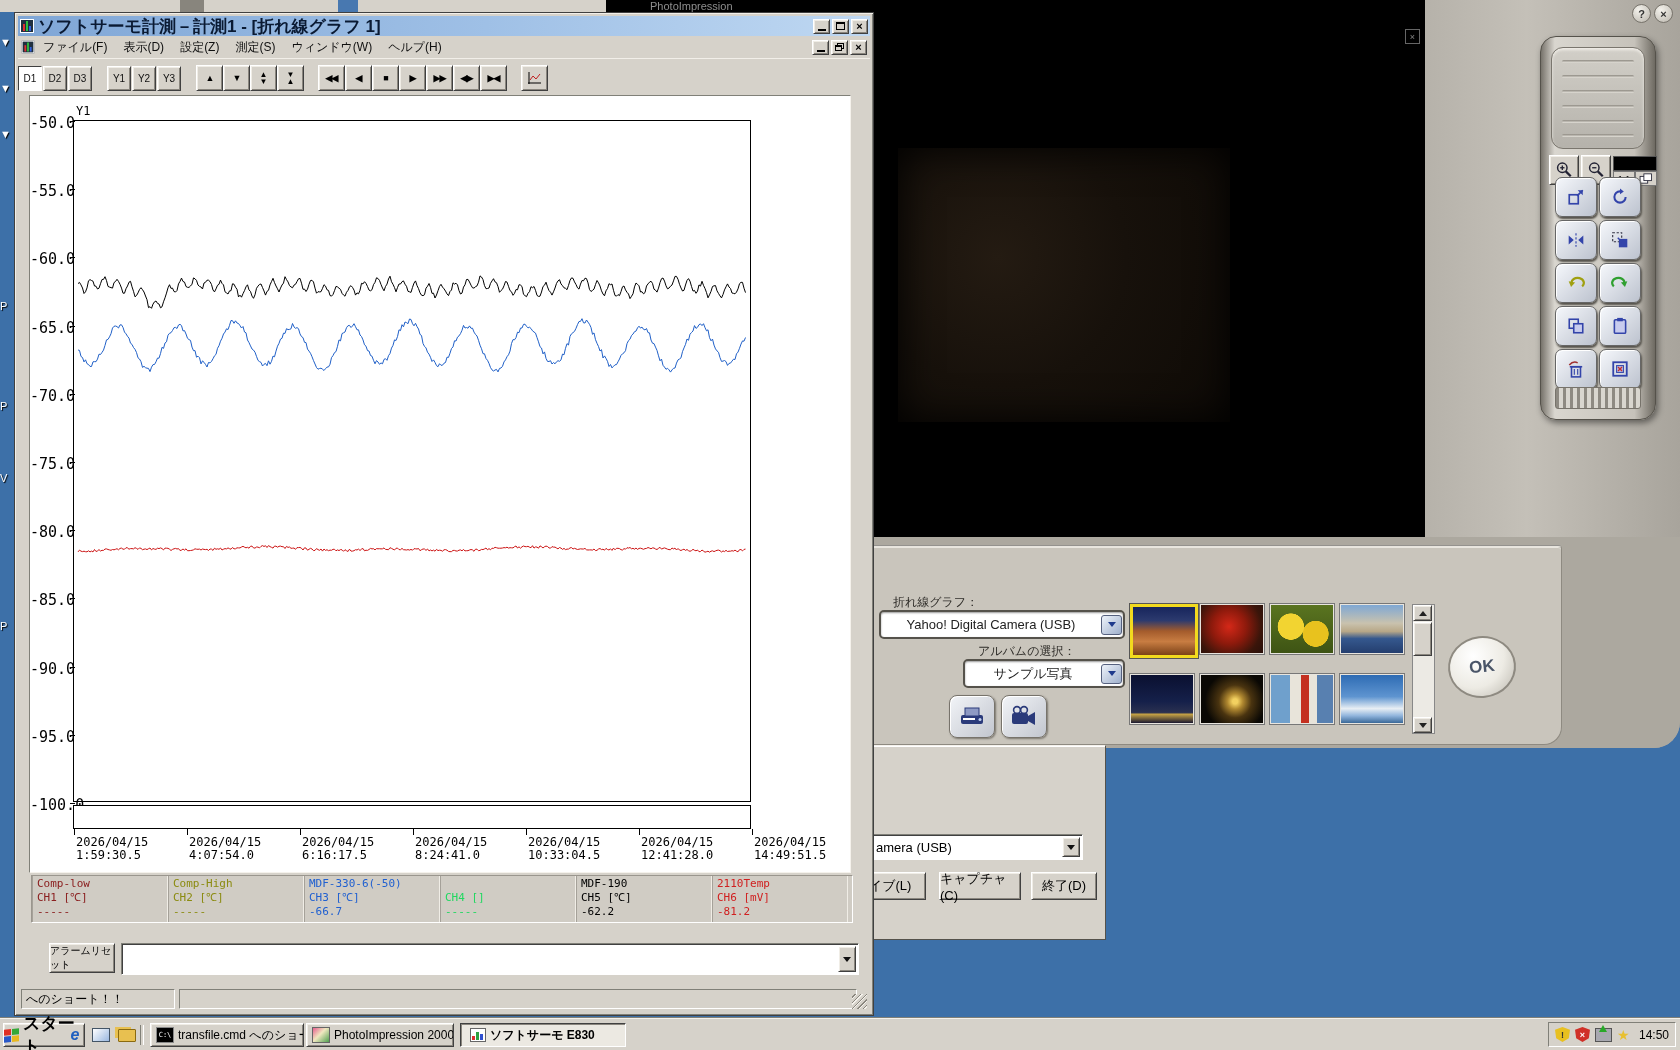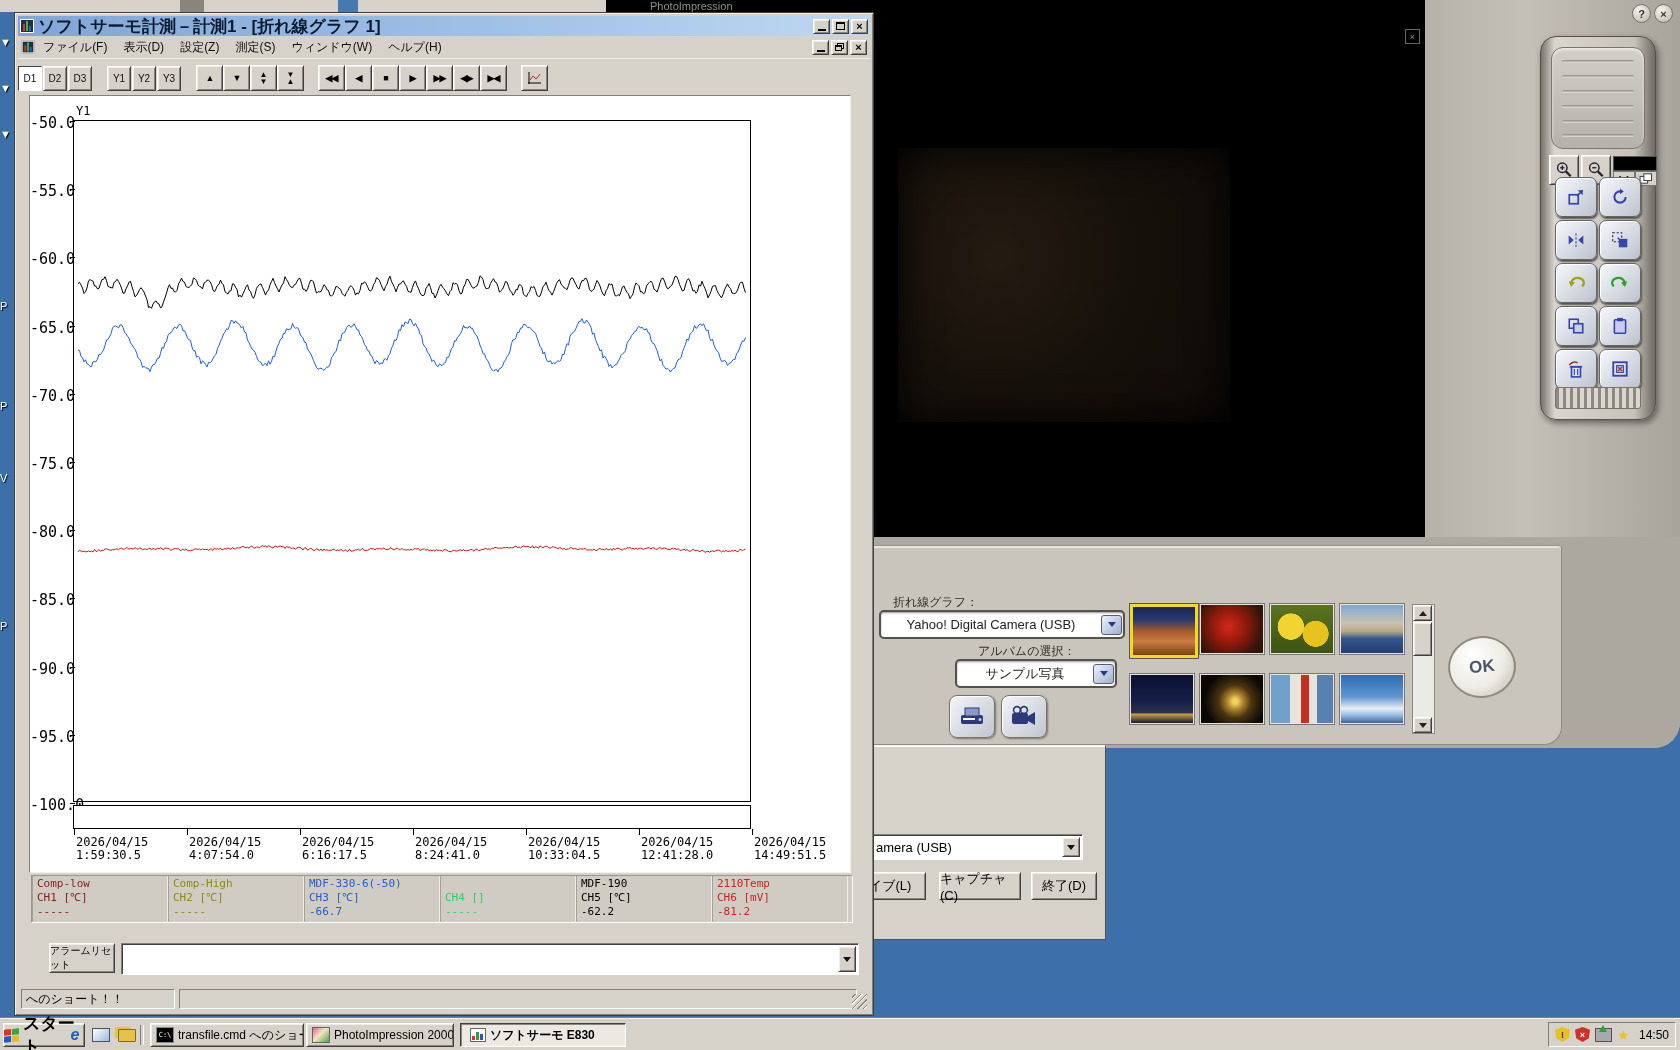--- a/index.html
+++ b/index.html
@@ -323,21 +323,21 @@
 
   <div class="abs" id="ctrl-panel">
     <div class="pi-label" style="left:70px;top:47px;">折れ線グラフ：</div>
     <div class="pill" style="left:56px;top:63px;width:242px;height:25px;">
       <div class="pill-text">Yahoo! Digital Camera (USB)</div>
       <div class="pill-btn">
           <div class="tri-down"></div>
         </div>
     </div>
     <div class="pi-label" style="left:155px;top:96px;">アルバムの選択：</div>
-    <div class="pill" style="left:132px;top:112px;width:158px;height:25px;justify-content:center;">
+    <div class="pill" style="left:140px;top:112px;width:158px;height:25px;justify-content:center;">
       <div class="pill-text">サンプル写真</div>
       <div class="pill-btn">
           <div class="tri-down"></div>
         </div>
     </div>
     <div class="sq-btn" style="left:126px;top:148px;">
       <svg width="26" height="24" viewBox="0 0 26 24">
           <rect x="2" y="10" width="22" height="9" rx="2" fill="#2A3A7A"></rect>
           <rect x="6" y="3" width="14" height="8" fill="#8E9AC4" stroke="#2A3A7A"></rect>
           <rect x="4" y="13" width="12" height="2" fill="#fff"></rect>

